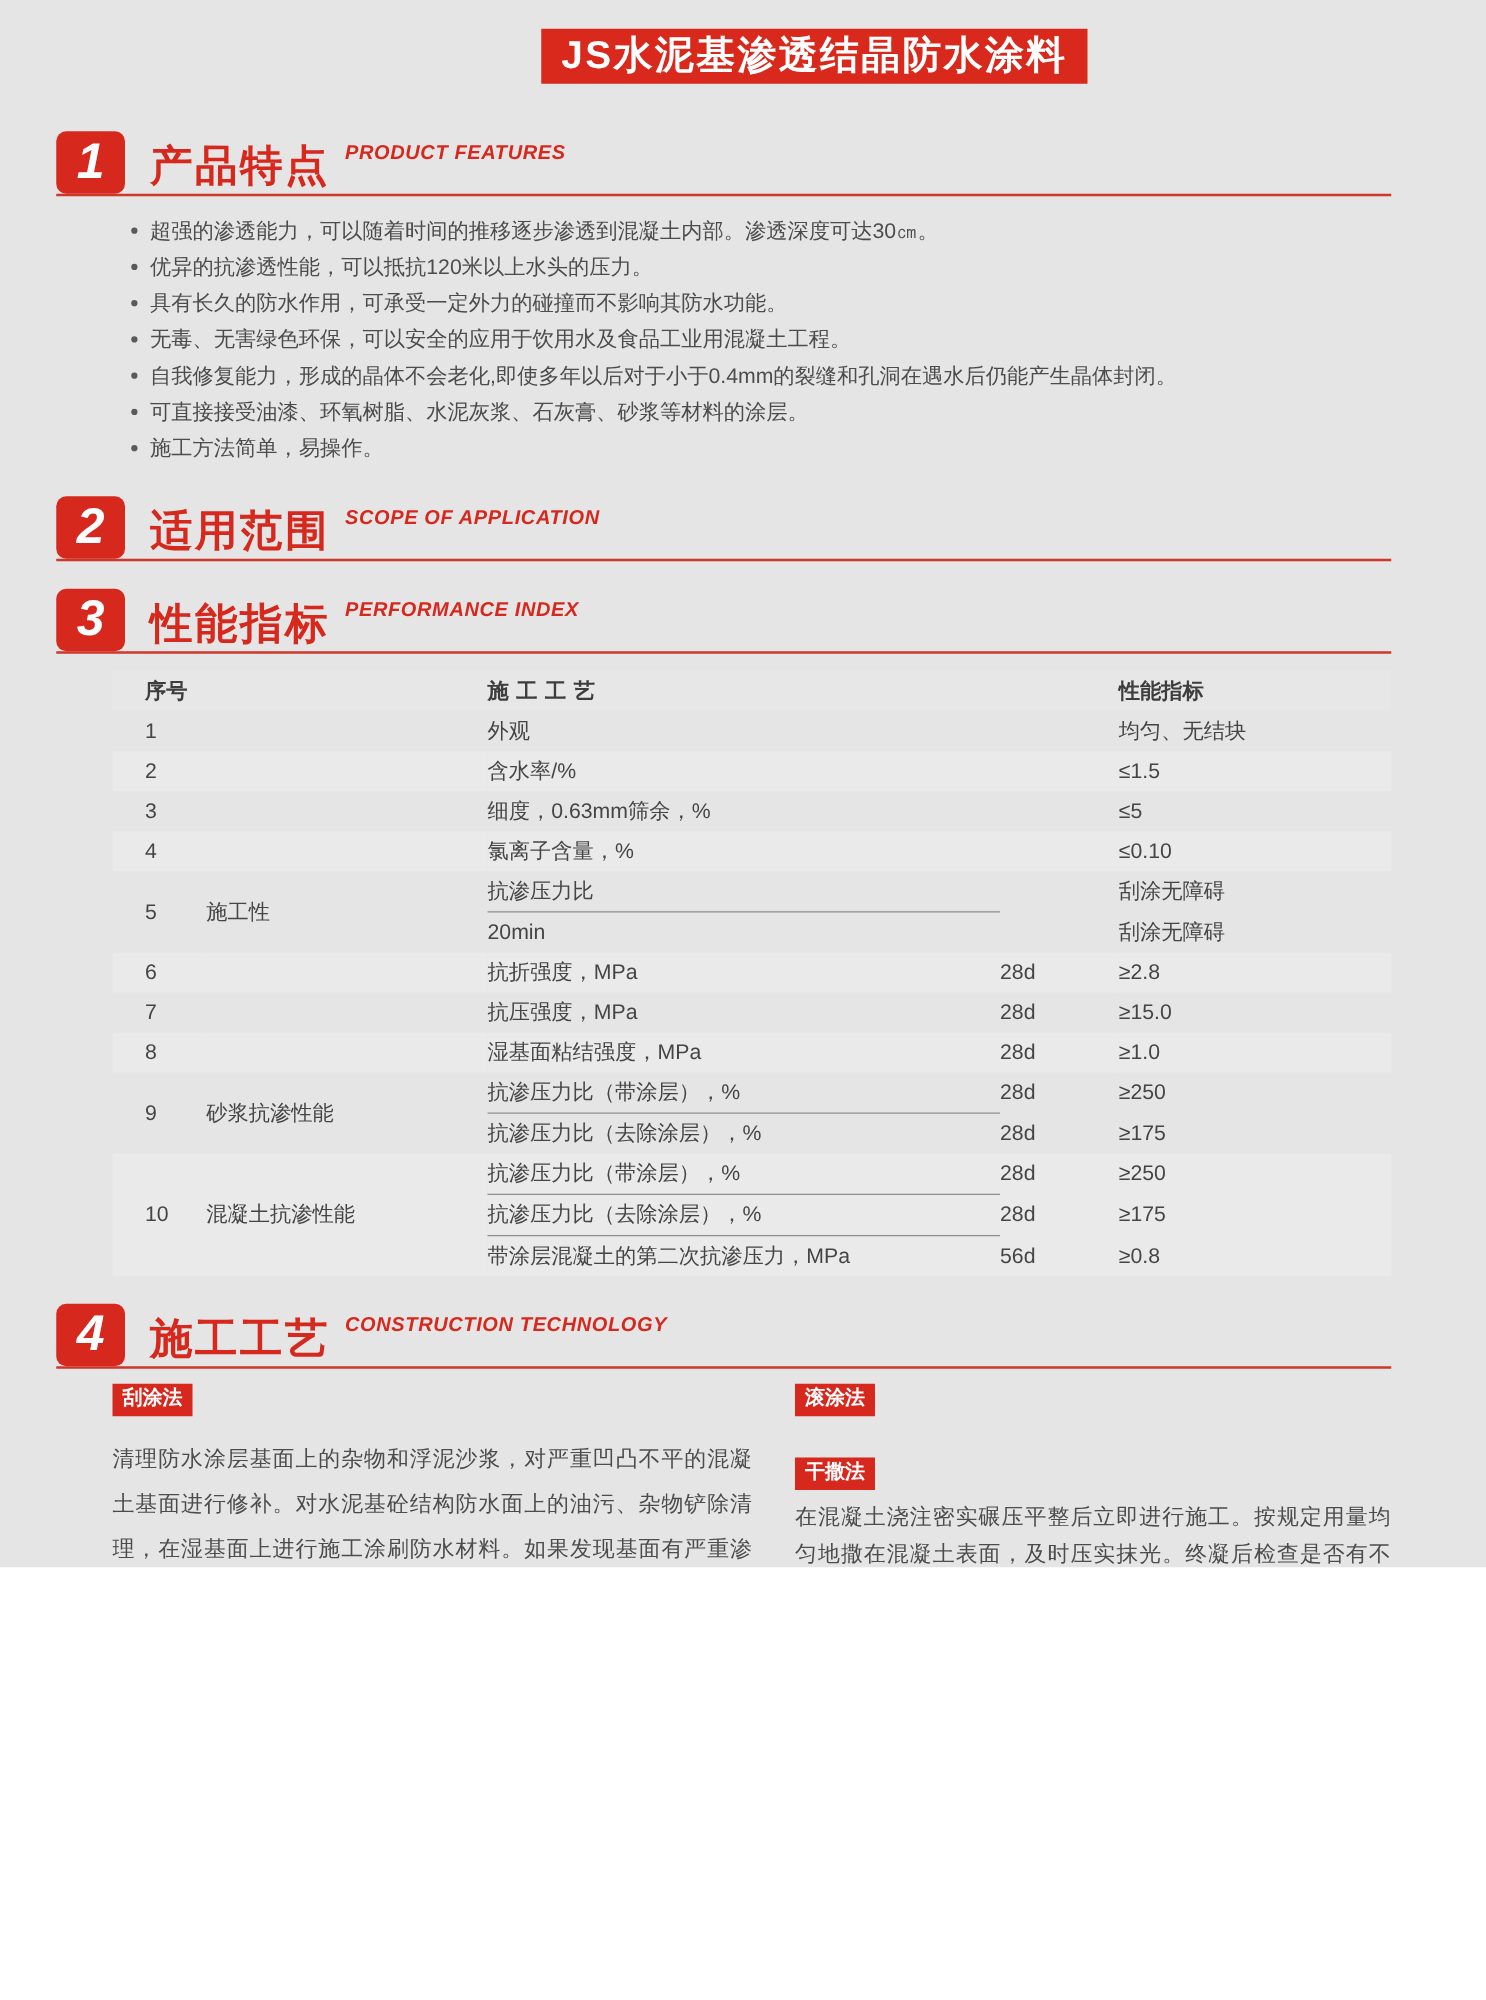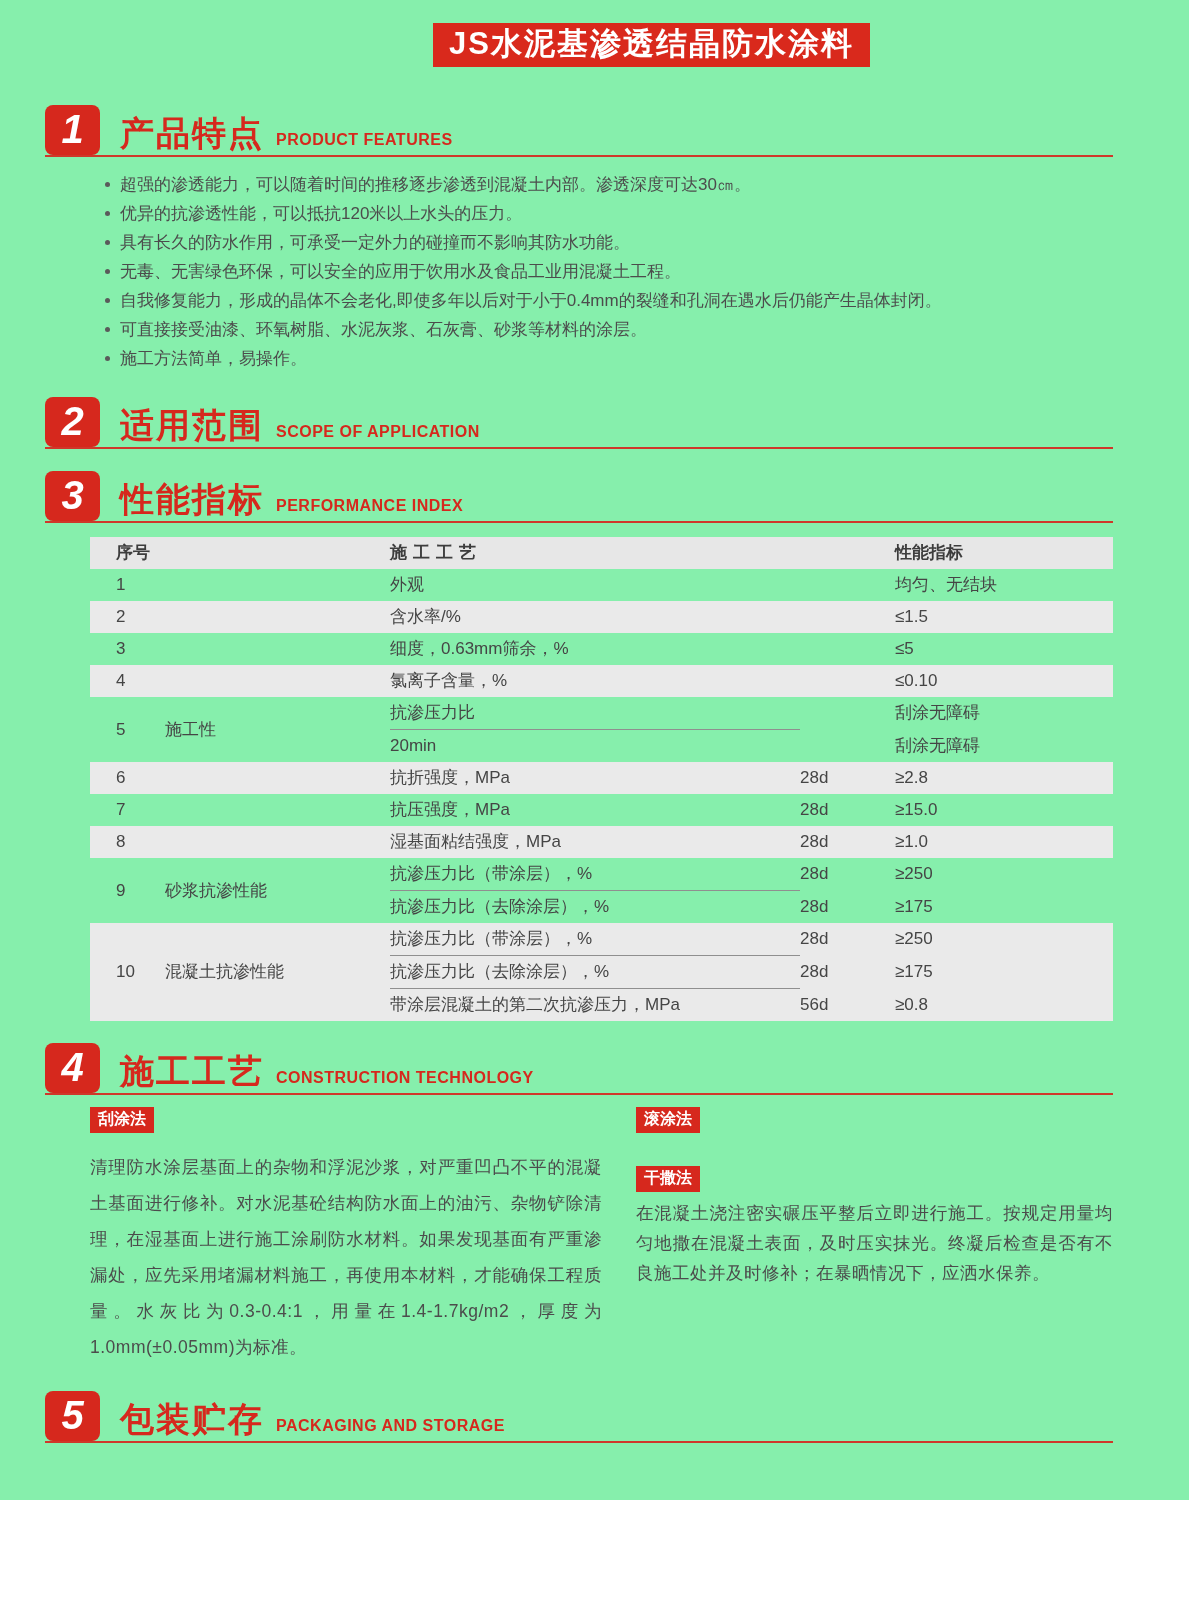--- a/index.html
+++ b/index.html
@@ -1,18 +1,18 @@
 <!DOCTYPE html>
 <html><head>
 <meta charset="utf-8">
 <style>
   html,body { margin:0; padding:0; background:#ffffff; }
   .page {
-    position:relative; width:1189px; height:1500px; margin:0 auto;
-    background:#86efac; overflow:hidden;
+    position:relative; width:1189px; height:1254px; margin:0 auto;
+    background:#e5e5e5; overflow:hidden;
     font-family:"Liberation Sans", sans-serif; color:#474747;
   }
   
   .banner {
     display:inline-block; margin:23px 0 0 433px;
     background:#d9291c; color:#ffffff;
     font-size:31px; font-weight:bold; letter-spacing:2px;
     padding:4px 16px 6px 16px; line-height:1.1;
   }
   
@@ -31,21 +31,21 @@
     color:#ffffff; font-size:40px; font-weight:bold; font-style:italic;
     display:flex; align-items:center; justify-content:center;
     line-height:1; padding-bottom:2px; box-sizing:border-box;
   }
   .sec-title-zh {
     color:#d6281d; font-size:34px; font-weight:bold; letter-spacing:2px;
     margin-left:20px; line-height:1; padding-bottom:5px;
   }
   .sec-title-en {
     color:#d6281d; font-size:16px; font-weight:bold;
-    margin-left:12px; line-height:1; padding-bottom:7px; letter-spacing:0.5px;
+    margin-left:12px; line-height:1; padding-bottom:24px; letter-spacing:0.5px;font-style:italic;
   }
   
   .features { list-style:none; margin:13px 60px 0 105px; padding:0; }
   .features li { font-size:17px; color:#4c4c4c; line-height:29px; }
   .dot {
     display:inline-block; width:5px; height:5px; border-radius:50%;
     background:#5a5a5a; vertical-align:middle; margin:0 10px 3px 0;
   }
   
   .scope {

